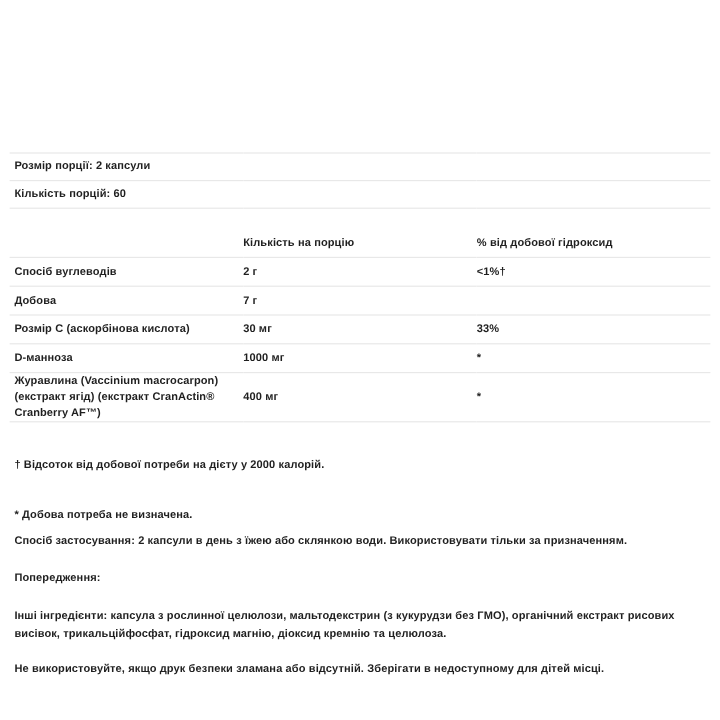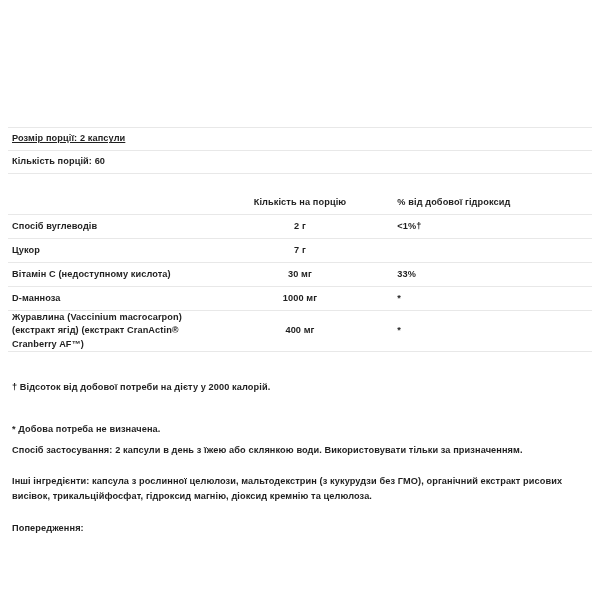--- a/index.html
+++ b/index.html
@@ -37,24 +37,24 @@
     border-bottom: 1px solid #e8e8e8;
     font-size: 9.2px;
     font-weight: bold;
     letter-spacing: 0.1px;
     line-height: 1.45;
     color: #1f1f1f;
   }
   .facts tr.first-row td { border-top: 1px solid #e8e8e8; }
 
   .col-name  { width: 334px; padding-left: 4px !important; padding-right: 8px !important; }
-  .col-amt   { width: 118px; text-align: center; }
+  .col-amt   { width: 118px; }
   .col-pct   { width: 132px; }
 
-  .r-serving td { height: 22px; text-decoration: underline; }
+  .r-serving td { height: 22px; }
   .r-count   td { height: 22px; }
   .r-spacer  td {
     height: 18px;
     border-bottom: none;
   }
   .r-head  td { height: 22px; }
   .r-item  td { height: 23px; }
   .r-tall  td { height: 36px; }
 
   .head-label { color: #1f1f1f; }
@@ -109,26 +109,26 @@
         <td class="col-amt head-label">Кількість на порцію</td>
         <td class="col-pct head-label">% від добової гідроксид</td>
       </tr>
 
       <tr class="r-item">
         <td class="col-name">Спосіб вуглеводів</td>
         <td class="col-amt">2 г</td>
         <td class="col-pct dash-cell">&lt;1%†</td>
       </tr>
       <tr class="r-item">
-        <td class="col-name">Цукор</td>
+        <td class="col-name">Добова</td>
         <td class="col-amt">7 г</td>
         <td class="col-pct dash-cell"></td>
       </tr>
       <tr class="r-item">
-        <td class="col-name">Вітамін C (недоступному кислота)</td>
+        <td class="col-name">Розмір C (аскорбінова кислота)</td>
         <td class="col-amt">30 мг</td>
         <td class="col-pct dash-cell">33%</td>
       </tr>
       <tr class="r-item">
         <td class="col-name">D-манноза</td>
         <td class="col-amt">1000 мг</td>
         <td class="col-pct dash-cell">*</td>
       </tr>
       <tr class="r-tall">
         <td class="col-name">Журавлина (Vaccinium macrocarpon) (екстракт ягід) (екстракт CranActin® Cranberry AF™)</td>
@@ -138,18 +138,19 @@
     </tbody>
   </table>
 
   <div class="footnotes">
     <div>† Відсоток від добової потреби на дієту у 2000 калорій.</div>
     <div>* Добова потреба не визначена.</div>
   </div>
 
   <div class="para para-directions">Спосіб застосування: 2 капсули в день з їжею або склянкою води. Використовувати тільки за призначенням.</div>
 
+  <div class="para para-warning-title">Попередження:</div>
+
   <div class="para para-ingredients">Інші інгредієнти: капсула з рослинної целюлози, мальтодекстрин (з кукурудзи без ГМО), органічний екстракт рисових висівок, трикальційфосфат, гідроксид магнію, діоксид кремнію та целюлоза.</div>
 
-  <div class="para para-warning-title">Попередження:</div>
-
+  <div class="para para-warning-body">Не використовуйте, якщо друк безпеки зламана або відсутній. Зберігати в недоступному для дітей місці.</div>
 
 </div>
 
 </body></html>

